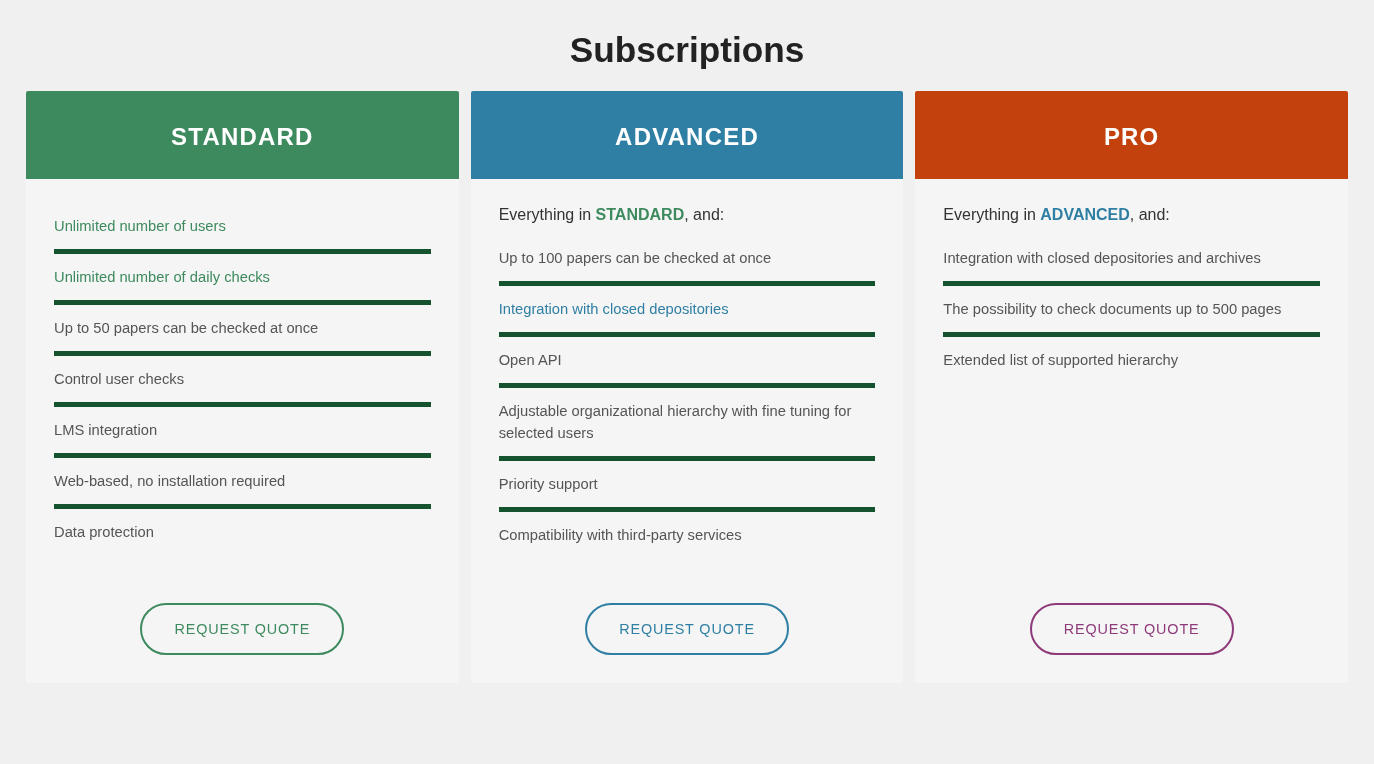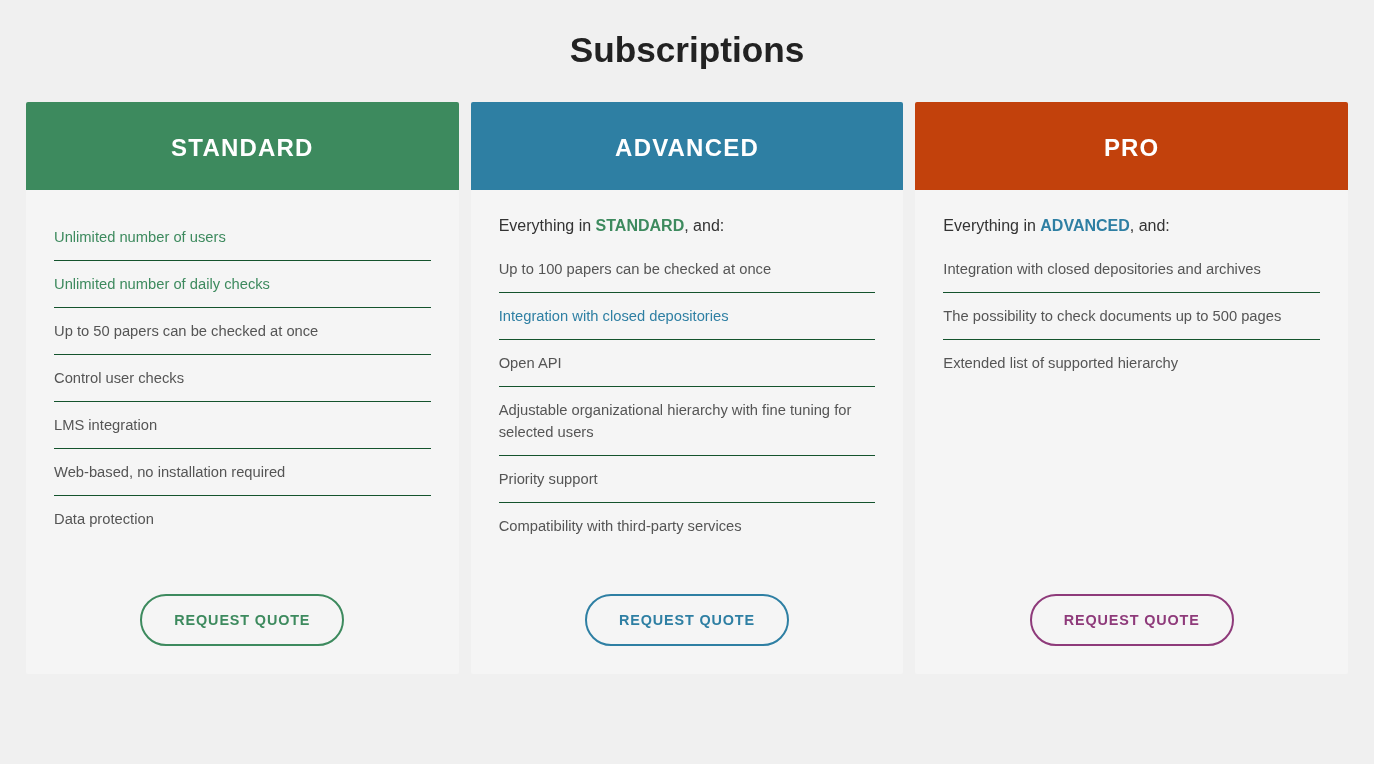--- a/index.html
+++ b/index.html
@@ -9,21 +9,21 @@
       min-height: 764px;
       display: flex;
       flex-direction: column;
       align-items: center;
       padding: 30px 20px 40px;
     }
     h1 {
       font-size: 2.2rem;
       font-weight: 700;
       color: #222;
-      margin-bottom: 32px;
+      margin-bottom: 21px;
       text-align: center;
     }
     .plans-container {
       display: flex;
       gap: 0;
       justify-content: center;
       align-items: stretch;
       width: 100%;
       max-width: 1340px;
     }
@@ -63,38 +63,38 @@
       line-height: 1.5;
     }
     .plan-intro .highlight-standard { color: #3d8a5e; font-weight: 700; }
     .plan-intro .highlight-advanced { color: #2e7fa3; font-weight: 700; }
     .feature-list {
       list-style: none;
       flex: 1;
     }
     .feature-item {
       padding: 12px 0;
-      border-bottom: 1px solid #14532d;
+      border-bottom: 5px solid #14532d;
       font-size: 0.92rem;
       line-height: 1.5;
       color: #555;
     }
     .feature-item.colored-standard { color: #3d8a5e; }
     .feature-item.colored-advanced { color: #2e7fa3; }
     .feature-item:last-child { border-bottom: none; }
     .plan-footer {
       padding: 24px 28px 28px;
       display: flex;
       justify-content: center;
     }
     .request-btn {
       border-radius: 30px;
       padding: 16px 32px;
       font-size: 0.9rem;
-      font-weight: 700;
+      font-weight: 400;
       letter-spacing: 0.06em;
       cursor: pointer;
       background: transparent;
       transition: background 0.2s;
       text-transform: uppercase;
     }
     .request-btn-standard {
       border: 2px solid #3d8a5e;
       color: #3d8a5e;
     }

